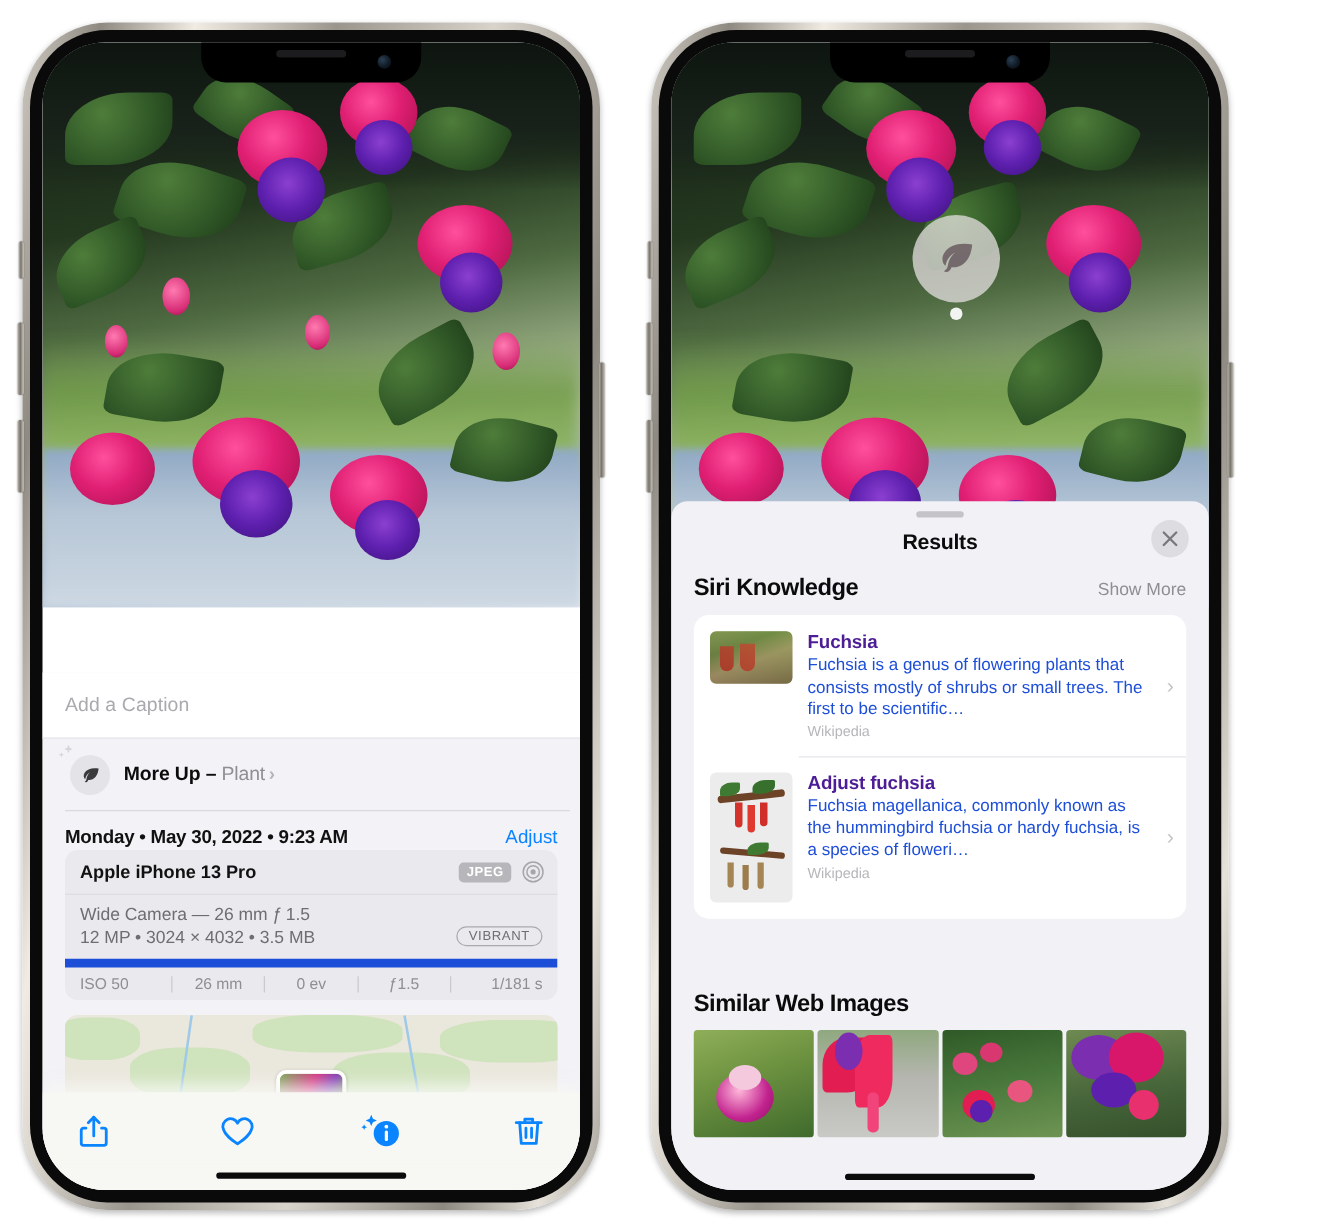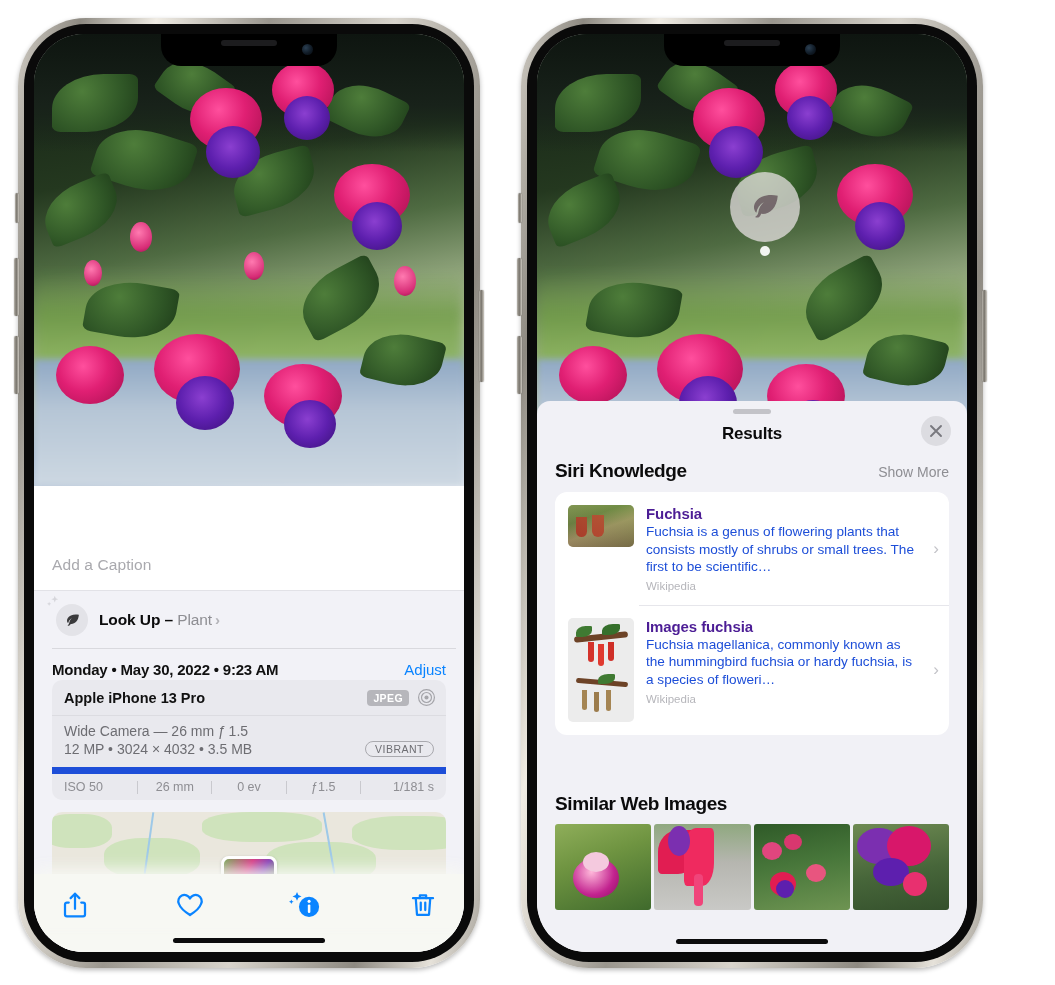--- a/index.html
+++ b/index.html
@@ -302,21 +302,21 @@
           <div class="leaf-badge">
             <svg class="sparkles" viewBox="0 0 24 24" fill="currentColor">
               <path d="M13 1l1.3 3.2L17.5 5.5 14.3 6.8 13 10 11.7 6.8 8.5 5.5 11.7 4.2z"></path>
               <path d="M5.5 9l.8 2 2 .8-2 .8-.8 2-.8-2-2-.8 2-.8z"></path>
             </svg>
             <svg width="17" height="17" viewBox="0 0 24 24" fill="#3a3a3c">
               <path d="M21 4c-7.2-1.4-13 .6-15.6 4.4-1.9 2.8-1.4 6 .5 7.6 .5-3.3 2.5-6.1 5.6-7.7-2.3 1.9-3.8 4.5-4.2 7.4-.2 1.4-1 2.6-2.3 3.3 1 .7 2.2 .6 3.1-.2 .6-.5 1-1.2 1.2-2 5.9 .6 11-3.9 11.7-12.8z"></path>
             </svg>
           </div>
           <div class="lookup-text">
-            <span>Look Up – </span><span class="sub">Plant</span><span class="chev-sm">›</span>
+            <span>More Up – </span><span class="sub">Plant</span><span class="chev-sm">›</span>
           </div>
         </div>
 
         <div class="meta-row">
           <div class="meta-date">Monday • May 30, 2022 • 9:23 AM</div>
           <div class="adjust">Adjust</div>
         </div>
 
 
         <div class="exif-card">
@@ -485,21 +485,21 @@
               <div style="position:absolute;left:20px;top:24px;width:6px;height:20px;background:#d4332b;border-radius:0 0 3px 3px;"></div>
               <div style="position:absolute;left:30px;top:26px;width:6px;height:22px;background:#e03a30;border-radius:0 0 3px 3px;"></div>
               <div style="position:absolute;left:40px;top:24px;width:6px;height:19px;background:#cf2f28;border-radius:0 0 3px 3px;"></div>
               <div style="position:absolute;left:8px;top:62px;width:52px;height:5px;border-radius:3px;background:#6d4327;transform:rotate(5deg);"></div>
               <div style="position:absolute;left:30px;top:56px;width:17px;height:10px;border-radius:60% 10%;background:#3f7a32;"></div>
               <div style="position:absolute;left:14px;top:72px;width:5px;height:20px;background:#a58553;border-radius:0 0 3px 3px;"></div>
               <div style="position:absolute;left:26px;top:74px;width:5px;height:20px;background:#9c7c4c;border-radius:0 0 3px 3px;"></div>
               <div style="position:absolute;left:38px;top:72px;width:5px;height:21px;background:#a58553;border-radius:0 0 3px 3px;"></div>
             </div>
             <div class="kn-body">
-              <div class="kn-title">Images fuchsia</div>
+              <div class="kn-title">Adjust fuchsia</div>
               <div class="kn-desc">Fuchsia magellanica, commonly known as the hummingbird fuchsia or hardy fuchsia, is a species of floweri…</div>
               <div class="kn-src">Wikipedia</div>
             </div>
             <div class="kn-chev">›</div>
           </div>
         </div>
 
         <div class="sim-head">
           <div class="sim-title">Similar Web Images</div>
         </div>

